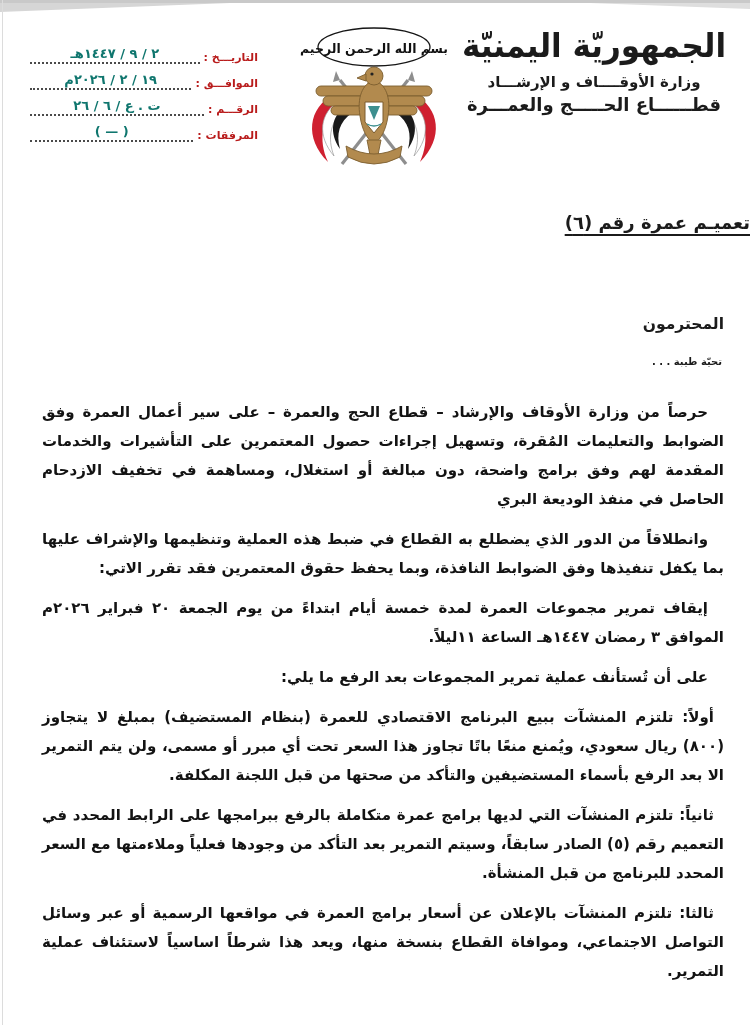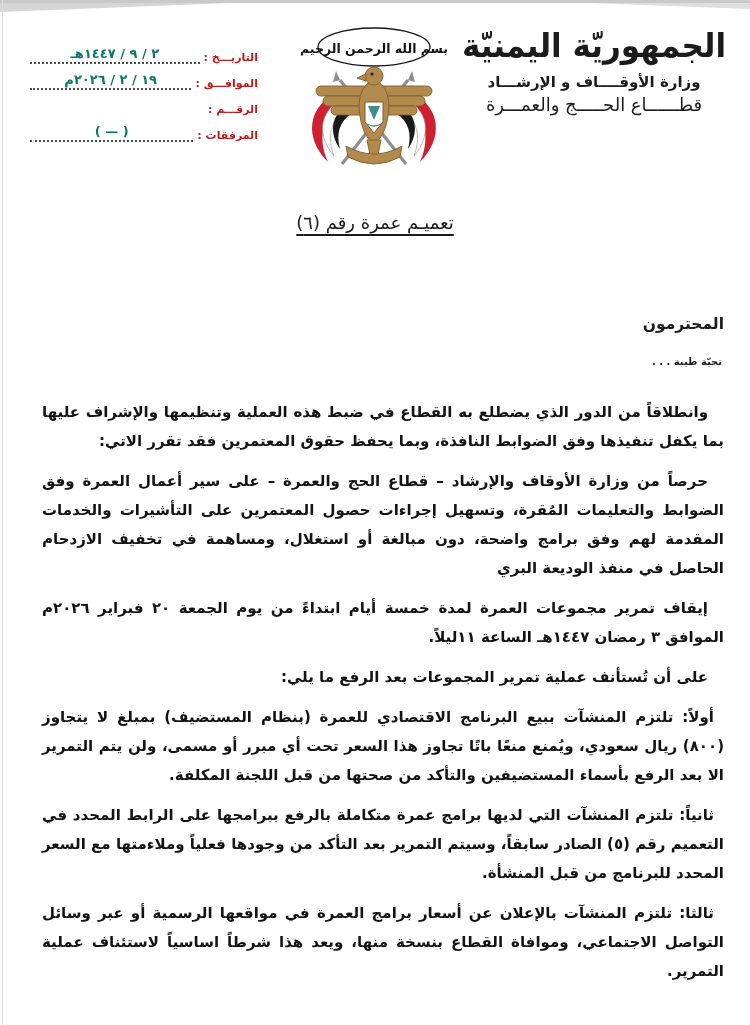--- a/index.html
+++ b/index.html
@@ -14,35 +14,35 @@
   .corner-tl { position:absolute; top:3px; left:0; width:0; height:0;
     border-top:9px solid #d6d6d6; border-right:230px solid transparent; }
   .corner-tr { position:absolute; top:3px; right:0; width:0; height:0;
     border-top:6px solid #dedede; border-left:160px solid transparent; }
   .edge-left { position:absolute; top:0; bottom:0; left:2px; width:1px; background:#dcdcdc; }
 
   
   .header-right { position:absolute; top:26px; right:10px; width:292px; text-align:center; direction:rtl; }
   .republic { font-size:31px; font-weight:bold; line-height:1.25; transform:scaleY(1.08); letter-spacing:-1px; }
   .ministry { font-size:15px; font-weight:bold; margin-top:8px; }
-  .sector   { font-size:18px; font-weight:normal; margin-top:3px; }
+  .sector   { font-size:18px; font-weight:bold; margin-top:3px; }
 
   .emblem { position:absolute; top:20px; left:288px; width:172px; height:150px; }
 
   .meta-block { position:absolute; top:38px; left:30px; width:228px; direction:rtl; }
   .meta-row { display:flex; align-items:flex-end; height:26px; }
   .meta-label { font-size:11px; font-weight:bold; white-space:nowrap; color:#b91c1c; }
   .meta-dots { flex:1; margin-right:4px; border-bottom:2px dotted #4a4a4a;
     text-align:center; height:20px; line-height:18px; }
   .meta-value { font-size:13px; font-weight:bold; color:#0f766e; white-space:nowrap; }
 
   
   .title-block { position:absolute; top:212px; left:0; right:0; text-align:center; direction:rtl; }
-  .title-line { font-size:18px; font-weight:normal; text-decoration:underline;
-    text-underline-offset:5px; text-decoration-thickness:2px; }
+  .title-line { font-size:18px; font-weight:bold; text-decoration:underline;
+    text-underline-offset:5px; text-decoration-thickness:2px;text-align:right; }
   .title-line + .title-line { margin-top:25px; }
 
   
   .addressee { position:absolute; top:315px; right:26px; left:40px;
     display:flex; direction:rtl; justify-content:space-between; padding-left:78px; }
   .addressee-to, .addressee-honorific { font-size:15.5px; font-weight:bold; }
   .greeting { position:absolute; top:356px; right:28px; font-size:10px; font-weight:700; direction:rtl; }
 
   
   .body-block { position:absolute; top:398px; right:26px; left:42px;
@@ -118,39 +118,40 @@
     <div class="meta-row">
       <span class="meta-label">التاريـــخ :</span>
       <span class="meta-dots"><span class="meta-value">٢ / ٩ / ١٤٤٧هـ</span></span>
     </div>
     <div class="meta-row">
       <span class="meta-label">الموافـــق :</span>
       <span class="meta-dots"><span class="meta-value">١٩ / ٢ / ٢٠٢٦م</span></span>
     </div>
     <div class="meta-row">
       <span class="meta-label">الرقـــم :</span>
+      <span class="meta-dots"><span class="meta-value">ت . ع / ٦ / ٢٦</span></span>
     </div>
     <div class="meta-row">
       <span class="meta-label">المرفقات :</span>
       <span class="meta-dots"><span class="meta-value">( — )</span></span>
     </div>
   </div>
 
   <div class="title-block">
     <div class="title-line">تعميـم عمرة رقم (٦)</div>
   </div>
 
   <div class="addressee">
     <span class="addressee-honorific">المحترمون</span>
   </div>
   <div class="greeting">تحيّة طيبة . . .</div>
 
   <div class="body-block">
+    <p class="p-indent">حرصاً من وزارة الأوقاف والإرشاد – قطاع الحج والعمرة – على سير أعمال العمرة وفق الضوابط والتعليمات المُقرة، وتسهيل إجراءات حصول المعتمرين على التأشيرات والخدمات المقدمة لهم وفق برامج واضحة، دون مبالغة أو استغلال، ومساهمة في تخفيف الازدحام الحاصل في منفذ الوديعة البري</p>
     <p class="p-indent">وانطلاقاً من الدور الذي يضطلع به القطاع في ضبط هذه العملية وتنظيمها والإشراف عليها بما يكفل تنفيذها وفق الضوابط النافذة، وبما يحفظ حقوق المعتمرين فقد تقرر الاتي:</p>
-    <p class="p-indent">حرصاً من وزارة الأوقاف والإرشاد – قطاع الحج والعمرة – على سير أعمال العمرة وفق الضوابط والتعليمات المُقرة، وتسهيل إجراءات حصول المعتمرين على التأشيرات والخدمات المقدمة لهم وفق برامج واضحة، دون مبالغة أو استغلال، ومساهمة في تخفيف الازدحام الحاصل في منفذ الوديعة البري</p>
     <p class="p-indent decision">إيقاف تمرير مجموعات العمرة لمدة خمسة أيام ابتداءً من يوم الجمعة ٢٠ فبراير ٢٠٢٦م الموافق ٣ رمضان ١٤٤٧هـ الساعة ١١ليلاً.</p>
     <p class="p-indent resume">على أن تُستأنف عملية تمرير المجموعات بعد الرفع ما يلي:</p>
 
     <p class="item"><span class="item-lead">أولاً:</span> <span>تلتزم المنشآت ببيع البرنامج الاقتصادي للعمرة (بنظام المستضيف) بمبلغ لا يتجاوز (٨٠٠) ريال سعودي، ويُمنع منعًا باتًا تجاوز هذا السعر تحت أي مبرر أو مسمى، ولن يتم التمرير الا بعد الرفع بأسماء المستضيفين والتأكد من صحتها من قبل اللجنة المكلفة.</span></p>
     <p class="item"><span class="item-lead">ثانياً:</span> <span>تلتزم المنشآت التي لديها برامج عمرة متكاملة بالرفع ببرامجها على الرابط المحدد في التعميم رقم (٥) الصادر سابقاً، وسيتم التمرير بعد التأكد من وجودها فعلياً وملاءمتها مع السعر المحدد للبرنامج من قبل المنشأة.</span></p>
     <p class="item"><span class="item-lead">ثالثا:</span> <span>تلتزم المنشآت بالإعلان عن أسعار برامج العمرة في مواقعها الرسمية أو عبر وسائل التواصل الاجتماعي، وموافاة القطاع بنسخة منها، ويعد هذا شرطاً اساسياً لاستئناف عملية التمرير.</span></p>
   </div>
 </div>
 
 </body></html>

